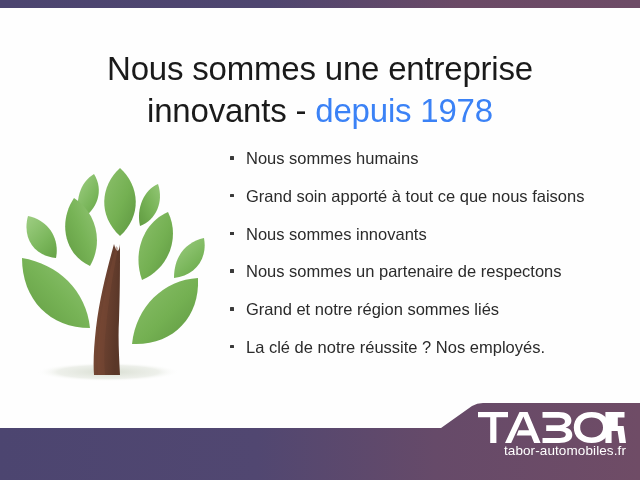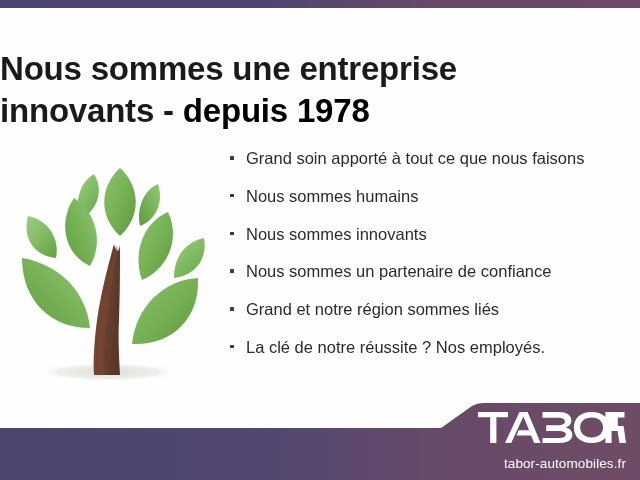--- a/index.html
+++ b/index.html
@@ -30,31 +30,32 @@
     height: 8px;
     background: linear-gradient(90deg, #4c4570 0%, #4f4670 42%, #6b4a66 72%, #6d4b66 100%);
   }
 
   
   .heading {
     position: absolute;
     left: 0;
     top: 26px;
     width: 640px;
+    text-align: center;
     font-size: 33px;
-    font-weight: bold;
+    font-weight: normal;
     line-height: 1.28;
     color: #1a1a1a;
     letter-spacing: -0.2px;
   }
   .heading .line2 {
     display: block;
   }
   .accent {
-    color: #000000;
+    color: #3b82f6;
   }
   .accent-gap {
     display: inline-block;
     width: 9px;
   }
 
   
   .tree-wrap {
     position: absolute;
     left: 8px;
@@ -118,21 +119,21 @@
     line-height: 1;
   }
   .brand-mark {
     display: block;
   }
   .brand-mark svg {
     display: block;
   }
   .brand-url {
     display: block;
-    margin-top: 13px;
+    margin-top: 0;
     font-size: 13.5px;
     color: #ffffff;
     letter-spacing: 0.1px;
     text-align: right;
   }
 </style>
 </head>
 <body>
 
 <div id="slide">
@@ -203,36 +204,36 @@
 
       <path d="M14 108 C 50 114, 78 140, 82 178 C 42 178, 14 150, 14 108 Z" fill="url(#lfB)"></path>
 
       <path d="M190 128 C 192 168, 164 196, 124 194 C 128 156, 156 130, 190 128 Z" fill="url(#lfA)"></path>
     </svg>
   </div>
 
   <ul class="bullets">
     <li>
       <span class="dot"></span>
+      <span>Nous sommes humains</span>
+    </li>
+    <li>
+      <span class="dot"></span>
       <span>Grand soin apporté à tout ce que nous faisons</span>
     </li>
     <li>
       <span class="dot"></span>
-      <span>Nous sommes humains</span>
-    </li>
-    <li>
-      <span class="dot"></span>
     </li>
     <li>
       <span class="dot"></span>
       <span>Nous sommes innovants</span>
     </li>
     <li>
       <span class="dot"></span>
-      <span>Nous sommes un partenaire de confiance</span>
+      <span>Nous sommes un partenaire de respectons</span>
     </li>
     <li>
       <span class="dot"></span>
       <span>Grand et notre région sommes liés</span>
     </li>
     <li>
       <span class="dot"></span>
       <span>La clé de notre réussite ? Nos employés.</span>
     </li>
   </ul>

